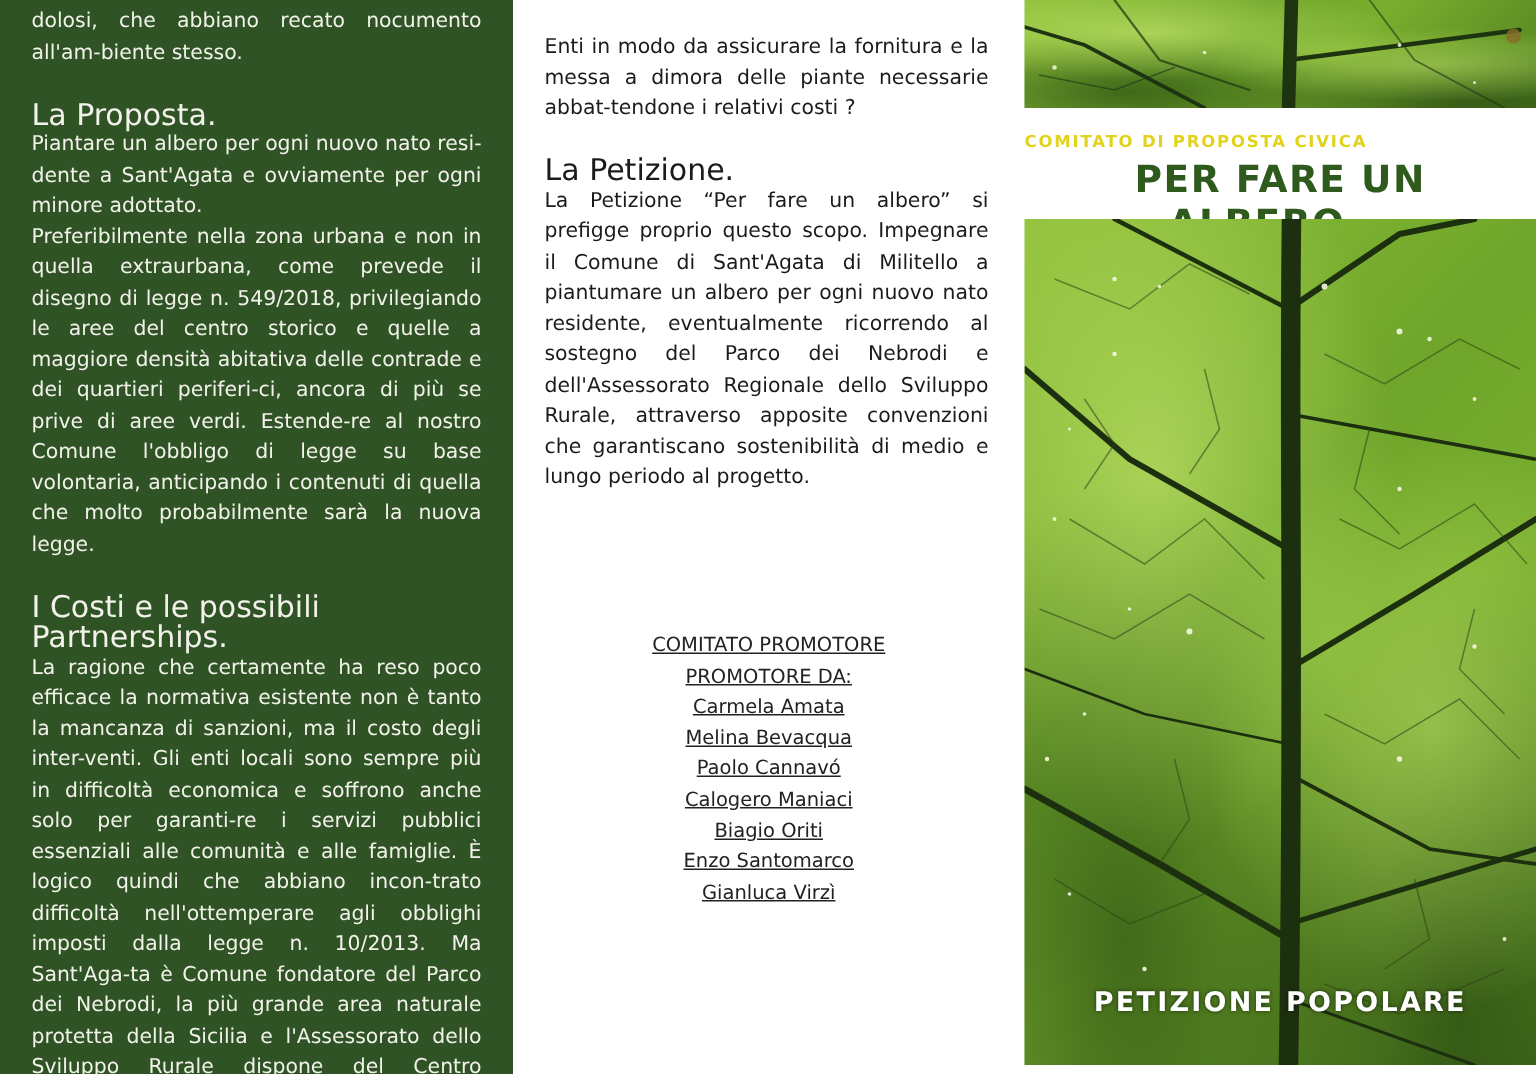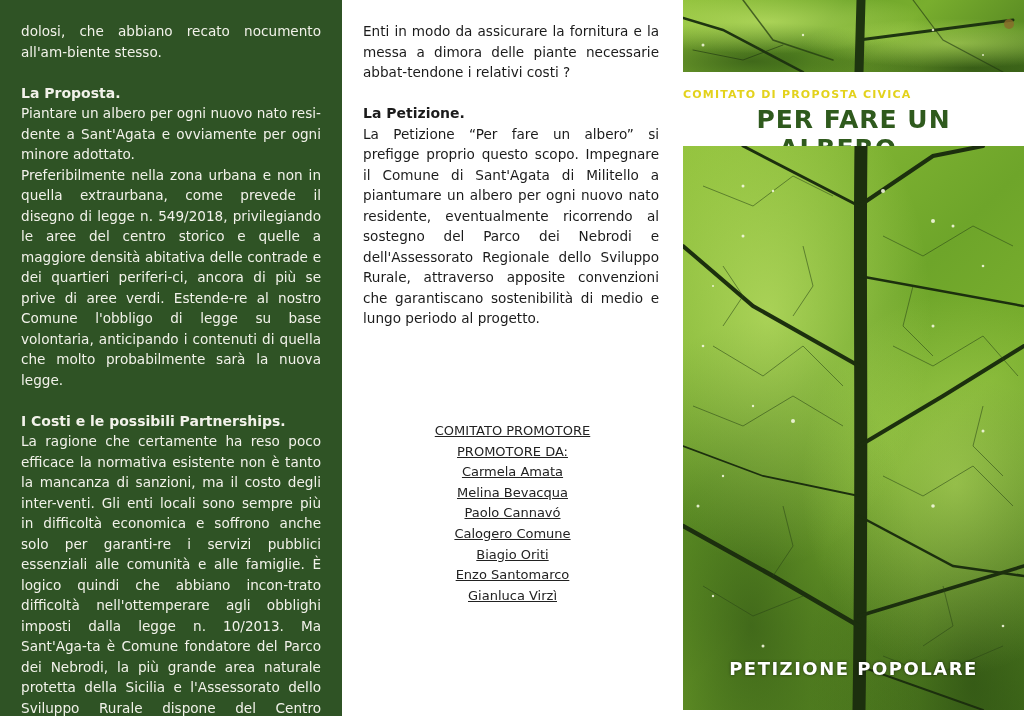--- a/index.html
+++ b/index.html
@@ -6,24 +6,24 @@
   body {
     width: 1024px; height: 716px; overflow: hidden; position: relative;
     background: #ffffff;
     font-family: "DejaVu Sans", sans-serif;
   }
   .panel { position: absolute; top: 0; height: 716px; box-sizing: border-box; }
 
   
   #left {
     left: 0; width: 342px; background: #2f5325; color: #f2f2ea;
-    padding: 21px 21px 0 21px;
+    padding: 4px 21px 0 21px;
   }
   .txt { font-size: 13.6px; line-height: 20.5px; text-align: justify; margin: 0; }
-  .heading { font-weight: bold; font-size: 14px; line-height: 20.5px; margin: 0; }
+  .heading { font-weight: normal; font-size: 20px; line-height: 20.5px; margin: 0; }
   .gap { height: 20.5px; }
 
   
   #middle {
     left: 342px; width: 341px; background: #ffffff; color: #1b1b1b;
     padding: 21px 24px 0 21px;
   }
   #committee {
     position: absolute; left: 0; width: 341px; top: 421px; text-align: center;
     font-size: 13px; line-height: 20.6px; color: #222; text-decoration: underline;
@@ -85,21 +85,21 @@
   <div class="gap"></div>
   <p class="heading">La Petizione.</p>
   <p class="txt">La Petizione “Per fare un albero” si prefigge proprio questo scopo. Impegnare il Comune di Sant'Agata di Militello a piantumare un albero per ogni nuovo nato residente, eventualmente ricorrendo al sostegno del Parco dei Nebrodi e dell'Assessorato Regionale dello Sviluppo Rurale, attraverso apposite convenzioni che garantiscano sostenibilità di medio e lungo periodo al progetto.</p>
 
   <div id="committee">
     <p class="line">COMITATO PROMOTORE</p>
     <p class="line">PROMOTORE DA:</p>
     <p class="line">Carmela Amata</p>
     <p class="line">Melina Bevacqua</p>
     <p class="line">Paolo Cannavó</p>
-    <p class="line">Calogero Comune</p>
+    <p class="line">Calogero Maniaci</p>
     <p class="line">Biagio Oriti</p>
     <p class="line">Enzo Santomarco</p>
     <p class="line">Gianluca Virzì</p>
   </div>
 </div>
 
 <div class="panel" id="right">
   <div class="leaf" id="leaf-top">
     <svg width="341" height="72" viewBox="0 0 341 72">
       <g stroke="#1e3410" fill="none" stroke-linecap="round">

